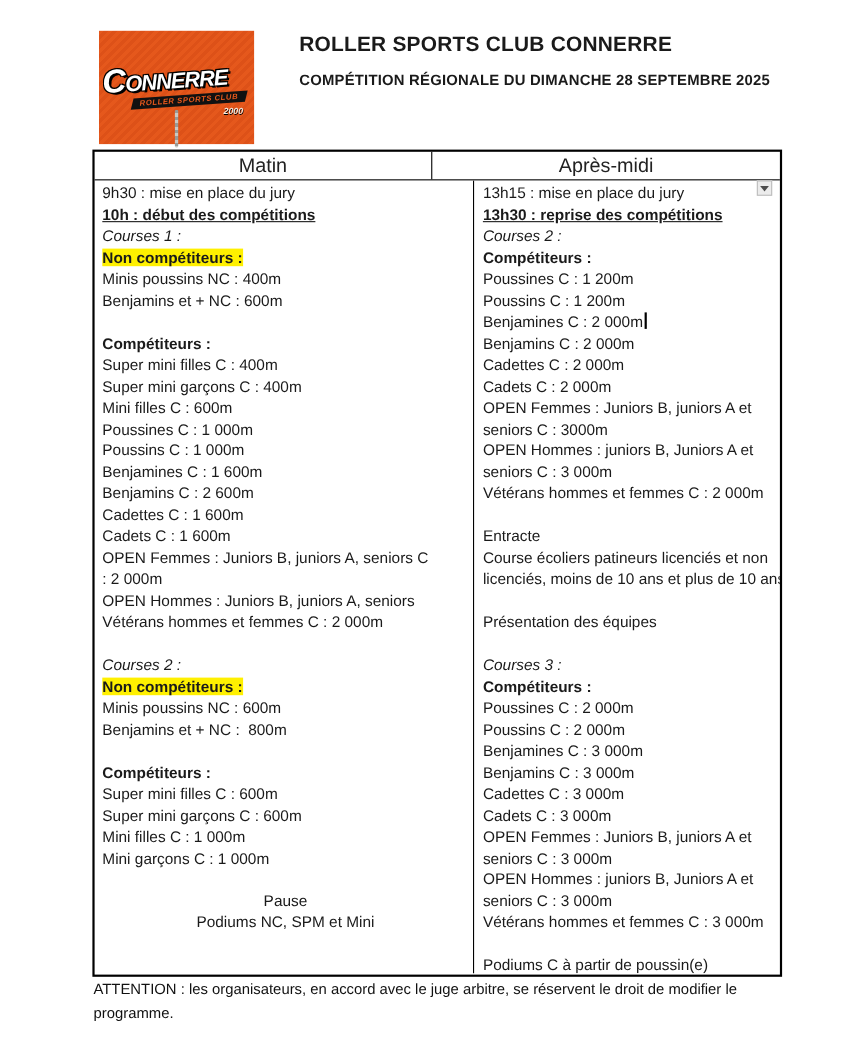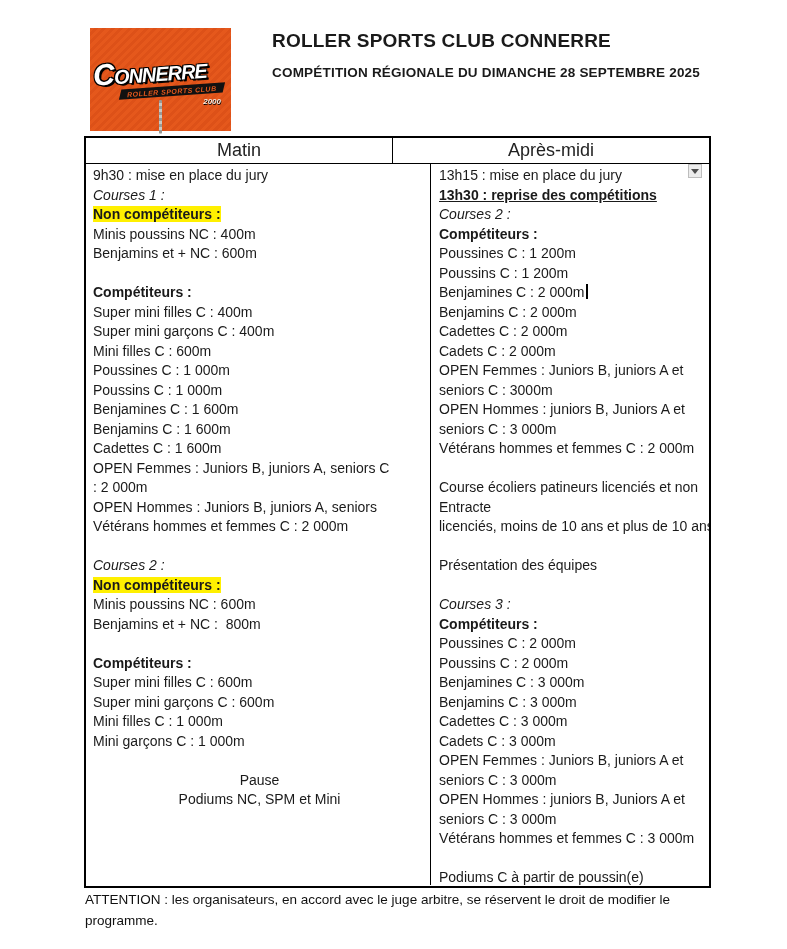--- a/index.html
+++ b/index.html
@@ -106,34 +106,36 @@
   <div class="title2">COMPÉTITION RÉGIONALE DU DIMANCHE 28 SEPTEMBRE 2025</div>
 
   <div class="sched">
     <div class="sched-head">
       <div class="hcell left">Matin</div>
       <div class="hcell right">Après-midi</div>
     </div>
     <div class="sched-body">
       <div class="bcell left">
           <div class="line"><span class="">9h30 : mise en place du jury</span></div>
+          <div class="line"><span class="b u">10h : début des compétitions</span></div>
           <div class="line"><span class="i">Courses 1 :</span></div>
           <div class="line"><span class="b hl">Non compétiteurs :</span></div>
           <div class="line"><span class="">Minis poussins NC : 400m</span></div>
           <div class="line"><span class="">Benjamins et + NC : 600m</span></div>
           <div class="line"><span class=""></span></div>
           <div class="line"><span class="b">Compétiteurs :</span></div>
           <div class="line"><span class="">Super mini filles C : 400m</span></div>
           <div class="line"><span class="">Super mini garçons C : 400m</span></div>
           <div class="line"><span class="">Mini filles C : 600m</span></div>
           <div class="line"><span class="">Poussines C : 1 000m</span></div>
           <div class="line"><span class="">Poussins C : 1 000m</span></div>
           <div class="line"><span class="">Benjamines C : 1 600m</span></div>
-          <div class="line"><span class="">Benjamins C : 1 600m</span></div>
+          <div class="line"><span class="">Benjamins C : 2 600m</span></div>
           <div class="line"><span class="">Cadettes C : 1 600m</span></div>
+          <div class="line"><span class="">Cadets C : 1 600m</span></div>
           <div class="line"><span class="">OPEN Femmes : Juniors B, juniors A, seniors C</span></div>
           <div class="line"><span class="">: 2 000m</span></div>
           <div class="line"><span class="">OPEN Hommes : Juniors B, juniors A, seniors</span></div>
           <div class="line"><span class="">Vétérans hommes et femmes C : 2 000m</span></div>
           <div class="line"><span class=""></span></div>
           <div class="line"><span class="i">Courses 2 :</span></div>
           <div class="line"><span class="b hl">Non compétiteurs :</span></div>
           <div class="line"><span class="">Minis poussins NC : 600m</span></div>
           <div class="line"><span class="">Benjamins et + NC :  800m</span></div>
           <div class="line"><span class=""></span></div>
@@ -156,22 +158,22 @@
           <div class="line"><span class="">Benjamines C : 2 000m</span><span class="caret"></span></div>
           <div class="line"><span class="">Benjamins C : 2 000m</span></div>
           <div class="line"><span class="">Cadettes C : 2 000m</span></div>
           <div class="line"><span class="">Cadets C : 2 000m</span></div>
           <div class="line"><span class="">OPEN Femmes : Juniors B, juniors A et</span></div>
           <div class="line"><span class="">seniors C : 3000m</span></div>
           <div class="line"><span class="">OPEN Hommes : juniors B, Juniors A et</span></div>
           <div class="line"><span class="">seniors C : 3 000m</span></div>
           <div class="line"><span class="">Vétérans hommes et femmes C : 2 000m</span></div>
           <div class="line"><span class=""></span></div>
+          <div class="line"><span class="">Entracte</span></div>
           <div class="line"><span class="">Course écoliers patineurs licenciés et non</span></div>
-          <div class="line"><span class="">Entracte</span></div>
           <div class="line"><span class="">licenciés, moins de 10 ans et plus de 10 ans</span></div>
           <div class="line"><span class=""></span></div>
           <div class="line"><span class="">Présentation des équipes</span></div>
           <div class="line"><span class=""></span></div>
           <div class="line"><span class="i">Courses 3 :</span></div>
           <div class="line"><span class="b">Compétiteurs :</span></div>
           <div class="line"><span class="">Poussines C : 2 000m</span></div>
           <div class="line"><span class="">Poussins C : 2 000m</span></div>
           <div class="line"><span class="">Benjamines C : 3 000m</span></div>
           <div class="line"><span class="">Benjamins C : 3 000m</span></div>

